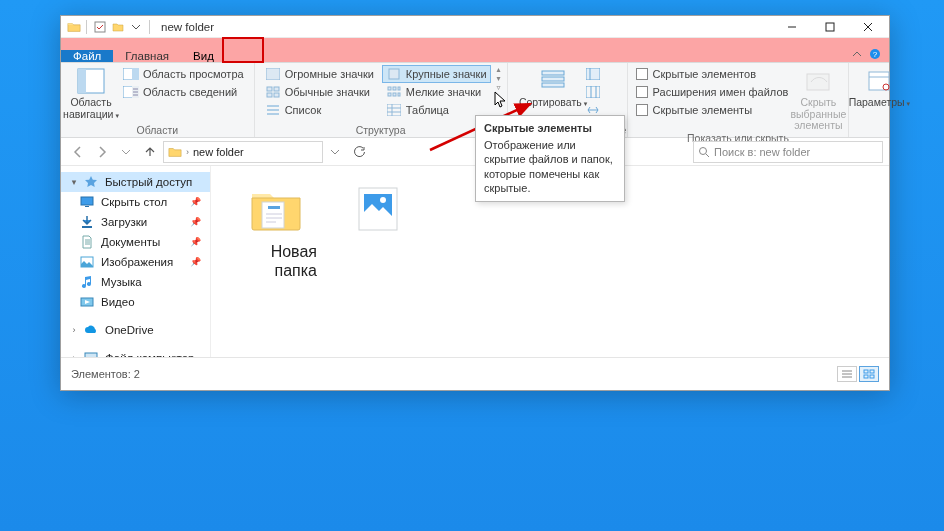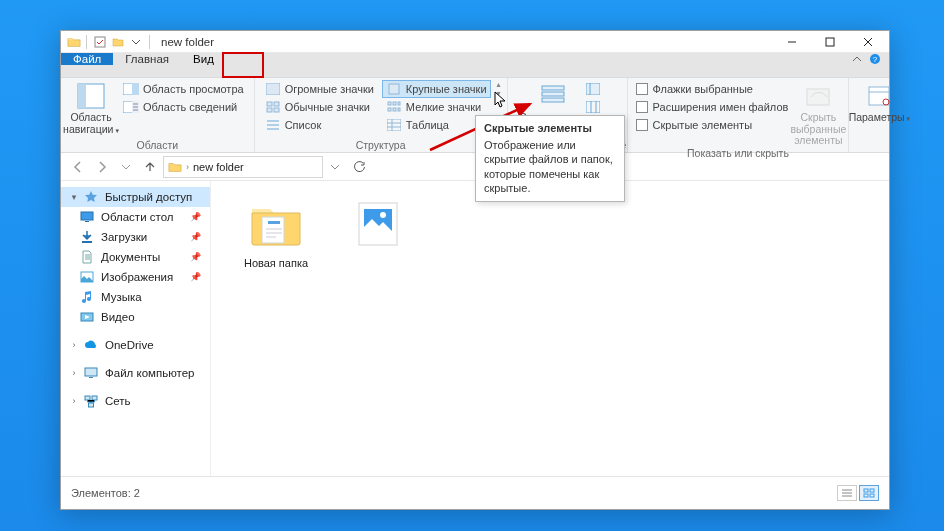--- a/index.html
+++ b/index.html
@@ -16,22 +16,22 @@
   body {
     margin: 0;
     width: 944px;
     height: 531px;
     background: linear-gradient(180deg,#2099f5 0%,#1b8aea 100%);
     overflow: hidden;
   }
   
   .window {
     position: absolute;
-    left: 60px; top: 30px;
-    width: 830px; height: 480px;
+    left: 60px; top: 15px;
+    width: 830px; height: 376px;
     background: #fff;
     border: 1px solid var(--win-border);
     box-shadow: 0 4px 28px rgba(0,0,0,.25);
     display: flex; flex-direction: column;
     font-size: 11px;
     color: #222;
   }
   
   .titlebar {
     height: 22px;
@@ -44,21 +44,21 @@
   .icon-folder-sm svg{display:block}
   .qat-sep{width:1px;height:14px;background:#ccc;margin:0 3px}
   .qat-btn{width:16px;height:16px;display:flex;align-items:center;justify-content:center;color:#555}
   .qat-btn svg{width:12px;height:12px}
   .titlebar .title{margin-left:8px;color:#333;font-size:11.5px}
   .winctrls{margin-left:auto;display:flex}
   .winctrls > div{width:38px;height:22px;display:flex;align-items:center;justify-content:center}
   .winctrls svg{width:10px;height:10px;stroke:#222;stroke-width:1;fill:none}
 
   
-  .tabsrow{height:24px;display:flex;align-items:flex-start;background:#e5e5e5;position:relative}
+  .tabsrow{height:24px;display:flex;align-items:flex-end;background:#fca5a5;position:relative}
   .filetab{background:var(--tab-blue);color:#fff;padding:0 12px;display:flex;align-items:center;font-size:11.5px}
   .tab{padding:0 12px;display:flex;align-items:center;font-size:11.5px;color:#333}
   .tab.active{color:#000}
   .tab-highlight{position:absolute;border:2px solid var(--annot-red);height:26px;top:-1px;pointer-events:none}
   .tabs-end{margin-left:auto;display:flex;align-items:center;gap:6px;padding:0 8px;color:#666}
   .tabs-end svg{width:12px;height:12px}
 
   
   .ribbon{background:var(--ribbon-bg);border-top:1px solid var(--ribbon-border);border-bottom:1px solid var(--ribbon-border);height:76px;display:flex;font-size:11px;color:#444}
   .rgroup{border-right:1px solid #e2e3e4;padding:2px 6px 0;display:flex;flex-direction:column;justify-content:space-between;align-items:center}
@@ -102,21 +102,21 @@
   .side-item.top{padding-left:8px}
   .side-item .pin{margin-left:auto;color:#9a9a9a;font-size:9px}
   .side-item.selected{background:#cde8ff}
   .side-item .sic{width:16px;height:16px;display:flex;align-items:center;justify-content:center}
   .side-item .sic svg{width:14px;height:14px}
   .side-caret{width:10px;text-align:center;color:#666;font-size:9px;margin-right:-2px}
 
   .content{flex:1;padding:14px 0 0 24px;display:flex;flex-wrap:wrap;align-content:flex-start;gap:20px}
   .fitem{width:82px;display:flex;flex-direction:column;align-items:center;gap:4px}
   .fitem .ficon{width:58px;height:58px;display:flex;align-items:center;justify-content:center}
-  .fitem .flab{font-size:11px;text-align:left;line-height:1.2;word-break:break-word}
+  .fitem .flab{font-size:16px;text-align:right;line-height:1.2;word-break:break-word}
 
   
   .status{height:20px;border-top:1px solid #e5e5e5;display:flex;align-items:center;padding:16px 10px;font-size:11px;color:#555}
   .status .viewbtns{margin-left:auto;display:flex;gap:2px}
   .status .viewbtns div{width:20px;height:16px;border:1px solid #ccc;display:flex;align-items:center;justify-content:center}
   .status .viewbtns div.active{border-color:#5aa3e0;background:#e4f1fb}
 
   .cursor{position:absolute;left:494px;top:91px;width:14px;height:18px;z-index:21;pointer-events:none}
 </style>
 </head>
@@ -340,21 +340,21 @@
         </div>
       </div>
       <div class="rgroup-label">Текущее представление</div>
     </div>
 
     <div class="rgroup">
       <div class="rgroup-body">
         <div class="smallbtn-col">
           <div class="checkrow">
               <span class="chk"></span>
-              <span>Флажки выбранные</span>
+              <span>Скрытые элементов</span>
             </div>
           <div class="checkrow">
               <span class="chk"></span>
               <span>Расширения имен файлов</span>
             </div>
           <div class="checkrow">
               <span class="chk"></span>
               <span>Скрытые элементы</span>
             </div>
         </div>
@@ -422,20 +422,27 @@
         <svg viewBox="0 0 14 14">
           <path d="M3 5l4 4 4-4" fill="none" stroke="#888"></path>
         </svg>
       </div>
     <div class="navbtn">
         <svg viewBox="0 0 14 14">
           <path d="M11 3a5 5 0 1 0 1.5 4" fill="none" stroke="#555"></path>
           <path d="M12 2v3H9" fill="none" stroke="#555"></path>
         </svg>
       </div>
+    <div class="search">
+      <svg viewBox="0 0 12 12">
+          <circle cx="5" cy="5" r="3.5" fill="none" stroke="#888"></circle>
+          <path d="M8 8l3 3" stroke="#888"></path>
+        </svg>
+      <span>Поиск в: new folder</span>
+    </div>
   </div>
 
   <div class="body">
     <div class="sidebar">
       <div class="side-group">
         <div class="side-item top selected">
           <span class="side-caret">▾</span>
           <span class="sic">
               <svg viewBox="0 0 14 14">
                 <path fill="#5aa3e0" d="M7 1l1.8 3.8L13 5l-3 3 0.7 4L7 10l-3.7 2L4 8 1 5l4.2-.2z"></path>
@@ -443,21 +450,21 @@
             </span>
           <span>Быстрый доступ</span>
         </div>
         <div class="side-item">
             <span class="sic">
               <svg viewBox="0 0 14 14">
                 <rect x="1" y="2" width="12" height="8" fill="#3d9be9" stroke="#2770ab"></rect>
                 <rect x="5" y="11" width="4" height="1" fill="#2770ab"></rect>
               </svg>
             </span>
-            <span>Области стол</span>
+            <span>Скрыть стол</span>
             <span class="pin">📌</span>
           </div>
         <div class="side-item">
             <span class="sic">
               <svg viewBox="0 0 14 14">
                 <path fill="#3d9be9" d="M7 1v7M3 5l4 4 4-4" stroke="#2770ab" stroke-width="1.5"></path>
                 <rect x="2" y="11" width="10" height="2" fill="#2770ab"></rect>
               </svg>
             </span>
             <span>Загрузки</span>

